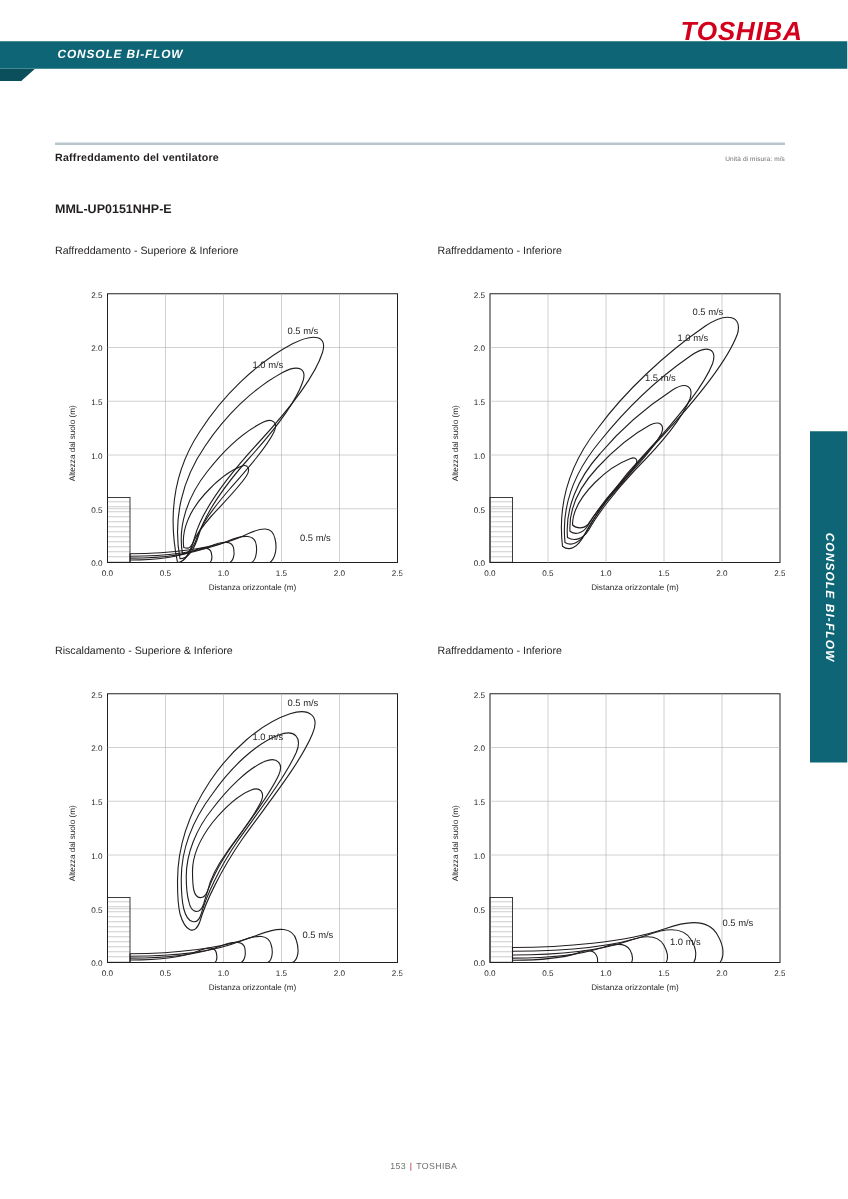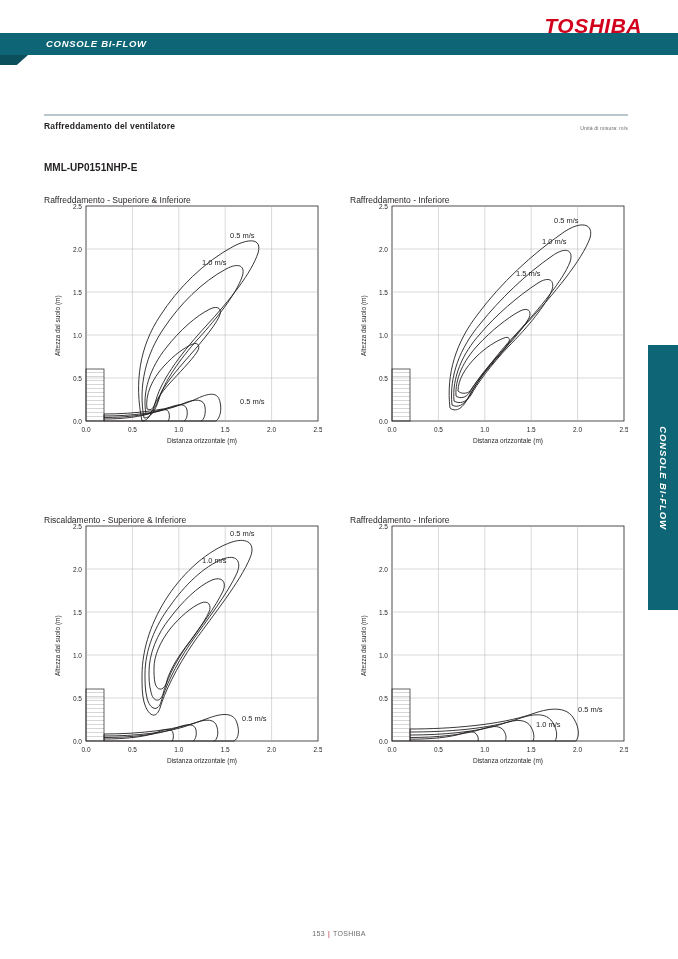--- a/index.html
+++ b/index.html
@@ -103,21 +103,21 @@
   .panel .chart-title {
     position: absolute;
     left: 0; top: 0;
     font-size: 8.5px;
     font-weight: normal;
     color: #231f20;
     white-space: nowrap;
   }
   .plot-wrap {
     position: absolute;
-    top: 1px; left: 0;
+    top: 30px; left: 0;
     width: 278px; height: 250px;
   }
   .plot-wrap svg { display: block; }
 
   .footer {
     position: absolute;
     left: 0; right: 0; bottom: 22px;
     text-align: center;
     font-size: 7px;
     color: #6d6d6d;

